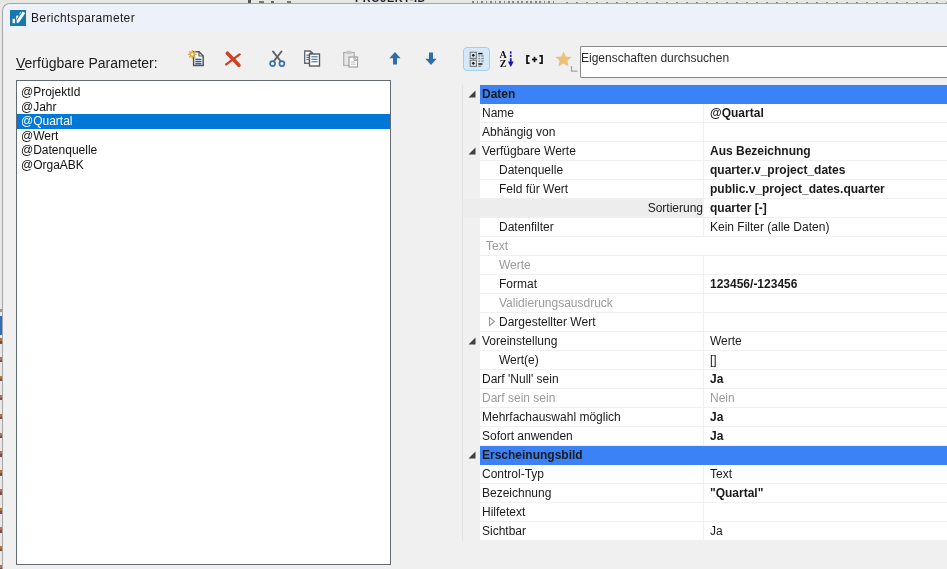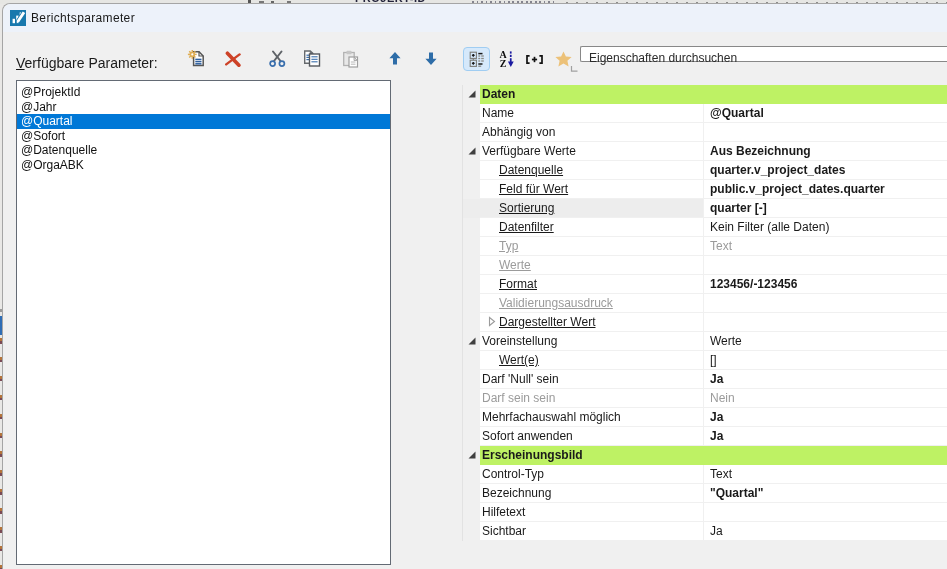--- a/index.html
+++ b/index.html
@@ -26,34 +26,34 @@
 #listbox { left:16px; top:80px; width:375px; height:485px; background:#fff; border:1px solid #636a74; padding-top:4px; }
 .li { height:14.6px; line-height:14.6px; padding-left:4px; font-size:12px; color:#111; }
 .li.sel { background:#0078d7; color:#fff; }
 
 
 #grid { left:463px; top:85px; width:484px; height:456px; background:#fff; }
 .row { position:relative; width:484px; height:19px; display:flex; }
 .gut { width:17px; background:#f0f0f0; flex:none; }
 .lab { width:224px; flex:none; border-bottom:1px solid #f0f0f0; border-right:1px solid #f0f0f0; line-height:18px; padding-left:2px; white-space:nowrap; }
 .val { flex:1; border-bottom:1px solid #f0f0f0; line-height:18px; padding-left:6px; white-space:nowrap; }
-.row.cat { background:#bef264; }
+.row.cat { background:#3b82f6; }
 .row.cat .lab, .row.cat .val { border-bottom:none; border-right:none; }
 .row.cat .lab { font-weight:bold; }
-.ind { padding-left:19px;text-decoration:underline; }
+.ind { padding-left:19px; }
 .b { font-weight:bold; }
 .gray { color:#9b9b9b; }
-.hl .lab { background:#ededed; }
+.hl .lab { background:#ededed;text-align:right; }
 .hl .gut { background:#ededed; }
 #gridline { left:462px; top:85px; width:1px; height:456px; background:#e2e2e2; }
 
 
 .ico { position:absolute; z-index:5; }
 #catbtn { left:463px; top:47px; width:27px; height:24px; background:#d6e9fb; border:1px solid #a0cdf2; border-radius:4px; }
-#searchbox { left:580px; top:46px; width:367px; height:16px; background:#fff; border:1px solid #888; border-right:none; border-radius:2px 0 0 2px; line-height:22px; padding-left:8px; color:#2b2b2b; font-size:12px; }
+#searchbox { left:580px; top:46px; width:367px; height:32px; background:#fff; border:1px solid #888; border-right:none; border-radius:2px 0 0 2px; line-height:22px; color:#2b2b2b; font-size:12px; }
 </style>
 </head>
 <body>
 
 <div class="abs" id="topsliver">
   <div style="position:absolute;left:248px;top:0;width:3px;height:3px;background:#555"></div>
   <div style="position:absolute;left:259px;top:1px;width:5px;height:2px;background:#777"></div>
   <div style="position:absolute;left:271px;top:1px;width:3px;height:2px;background:#666"></div>
   <div style="position:absolute;left:287px;top:1px;width:4px;height:2px;background:#777"></div>
   <div style="position:absolute;left:355px;top:0;width:72px;height:4px;overflow:hidden">
@@ -195,21 +195,21 @@
 </svg>
 <svg class="ico" style="left:570px;top:66px" width="8" height="7" viewBox="0 0 8 7">
   <path d="M1.5 0 L1.5 5.2 L7.5 5.2" fill="none" stroke="#a0a0a0" stroke-width="1.2"></path>
 </svg>
 <div class="abs" id="searchbox">Eigenschaften durchsuchen</div>
 
 <div class="abs" id="listbox">
   <div class="li">@ProjektId</div>
   <div class="li">@Jahr</div>
   <div class="li sel">@Quartal</div>
-  <div class="li">@Sofort</div>
+  <div class="li">@Wert</div>
   <div class="li">@Datenquelle</div>
   <div class="li">@OrgaABK</div>
 </div>
 
 <div class="abs" id="gridline"></div>
 <svg class="ico" style="left:467px;top:89px" width="10" height="10" viewBox="0 0 10 10">
     <polygon points="8.5,1.5 8.5,8.5 1.5,8.5" fill="#3f3f3f"></polygon>
   </svg>
 <svg class="ico" style="left:467px;top:146px" width="10" height="10" viewBox="0 0 10 10">
     <polygon points="8.5,1.5 8.5,8.5 1.5,8.5" fill="#3f3f3f"></polygon>
@@ -259,21 +259,20 @@
       <div class="lab ind">Sortierung</div>
       <div class="val b">quarter [-]</div>
     </div>
   <div class="row">
       <div class="gut"></div>
       <div class="lab ind">Datenfilter</div>
       <div class="val">Kein Filter (alle Daten)</div>
     </div>
   <div class="row">
       <div class="gut"></div>
-      <div class="lab ind gray">Typ</div>
       <div class="val gray">Text</div>
     </div>
   <div class="row">
       <div class="gut"></div>
       <div class="lab ind gray">Werte</div>
       <div class="val"></div>
     </div>
   <div class="row">
       <div class="gut"></div>
       <div class="lab ind">Format</div>

